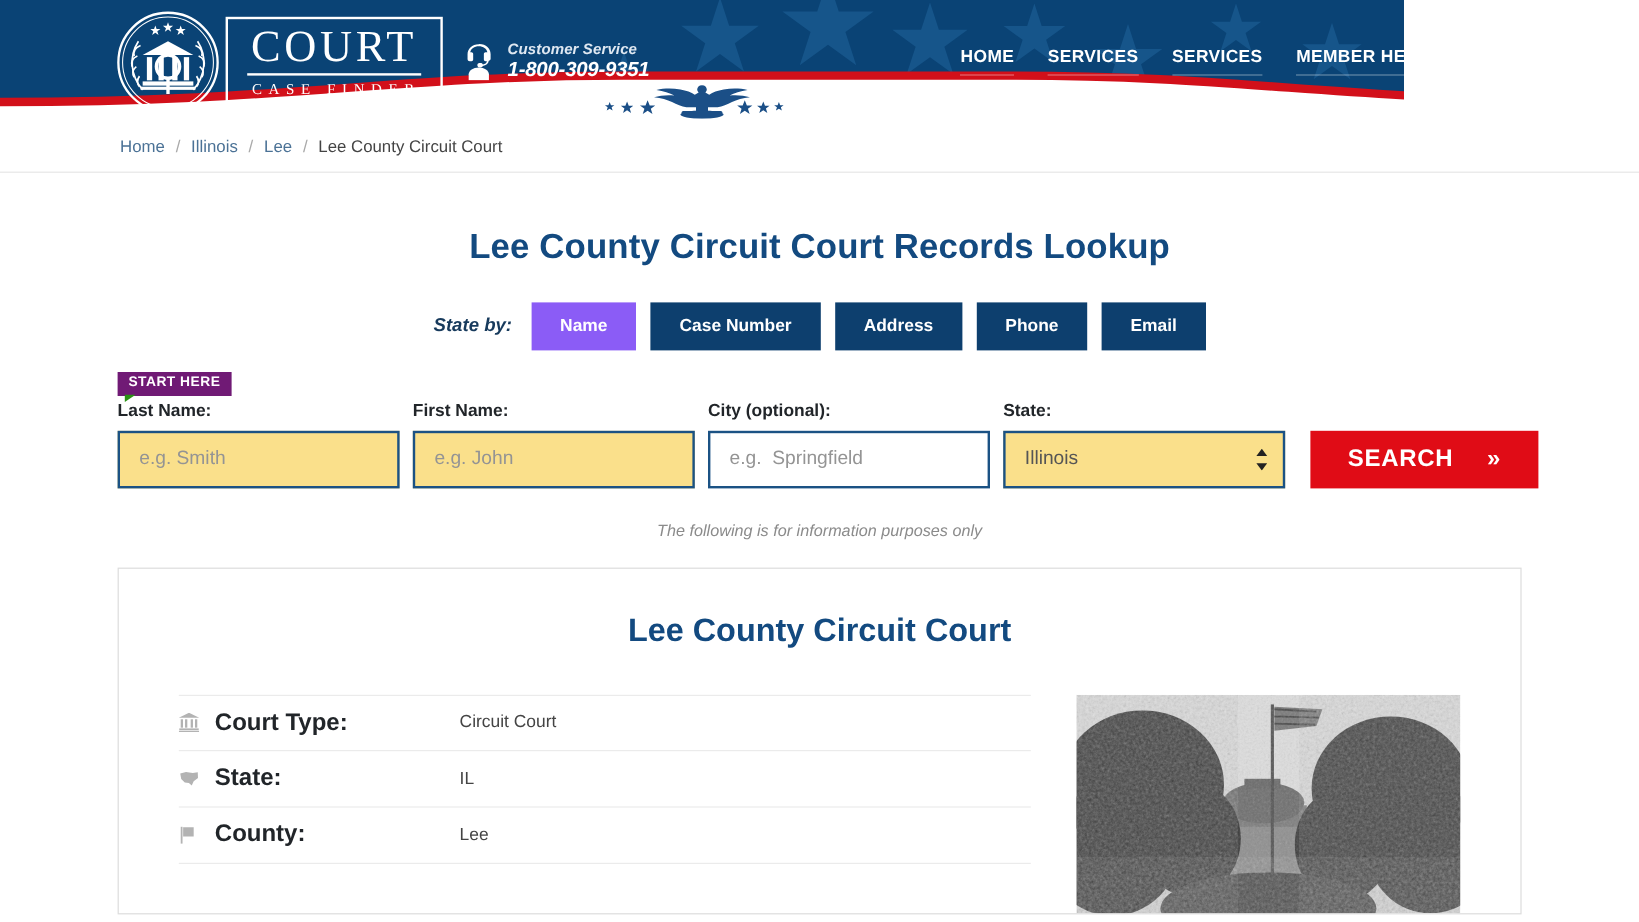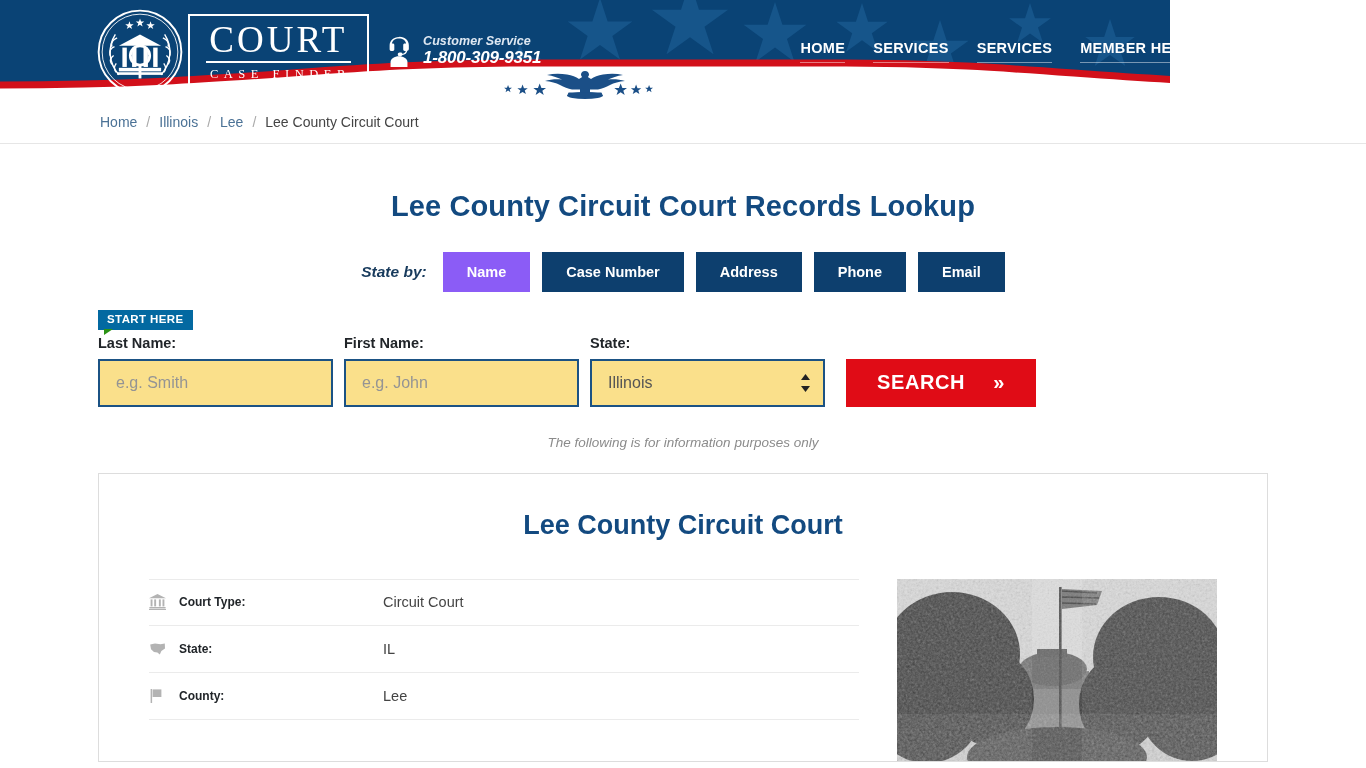--- a/index.html
+++ b/index.html
@@ -186,21 +186,21 @@
 
   .form-zone {
     position: relative;
     width: 1366px;
     margin-top: 17px;
     padding: 0 98px;
   }
   .start-here {
     position: relative;
     display: inline-block;
-    background: #0369a1;
+    background: #701a75;
     color: #ffffff;
     font-size: 11.5px;
     font-weight: bold;
     letter-spacing: .4px;
     padding: 4px 9px 4px 9px;
     line-height: 1;
   }
   .start-here::after {
     content: "";
     position: absolute;
@@ -301,21 +301,21 @@
   .info-row:first-child { border-top: 1px solid #ebebeb; }
   .info-icon {
     width: 30px;
     display: flex;
     align-items: center;
     color: #b3b3b3;
     flex: 0 0 30px;
   }
   .info-key {
     width: 204px;
-    font-size: 12px;
+    font-size: 20px;
     font-weight: bold;
     color: #212529;
   }
   .info-val {
     font-size: 14.5px;
     color: #444444;
   }
   .court-photo {
     width: 320px;
     height: 182px;
@@ -473,20 +473,24 @@
       <div class="field">
         <label class="field-label">Last Name:</label>
         <input class="field-input highlight w-last" type="text" placeholder="e.g. Smith" style="">
       </div>
 
       <div class="field">
         <label class="field-label">First Name:</label>
         <input class="field-input highlight w-first" type="text" placeholder="e.g. John" style="">
       </div>
 
+      <div class="field">
+        <label class="field-label">City (optional):</label>
+        <input class="field-input w-city" type="text" placeholder="e.g.  Springfield" style="">
+      </div>
 
       <div class="field">
         <label class="field-label">State:</label>
         <div class="select-wrap">
           <input class="field-input highlight w-state" type="text" readonly="" value="Illinois" style="">
           <svg class="select-arrows" width="11" height="18" viewBox="0 0 11 18">
             <path d="M5.5 0 L10 6 L1 6 Z" fill="#222"></path>
             <path d="M5.5 18 L10 12 L1 12 Z" fill="#222"></path>
           </svg>
         </div>

